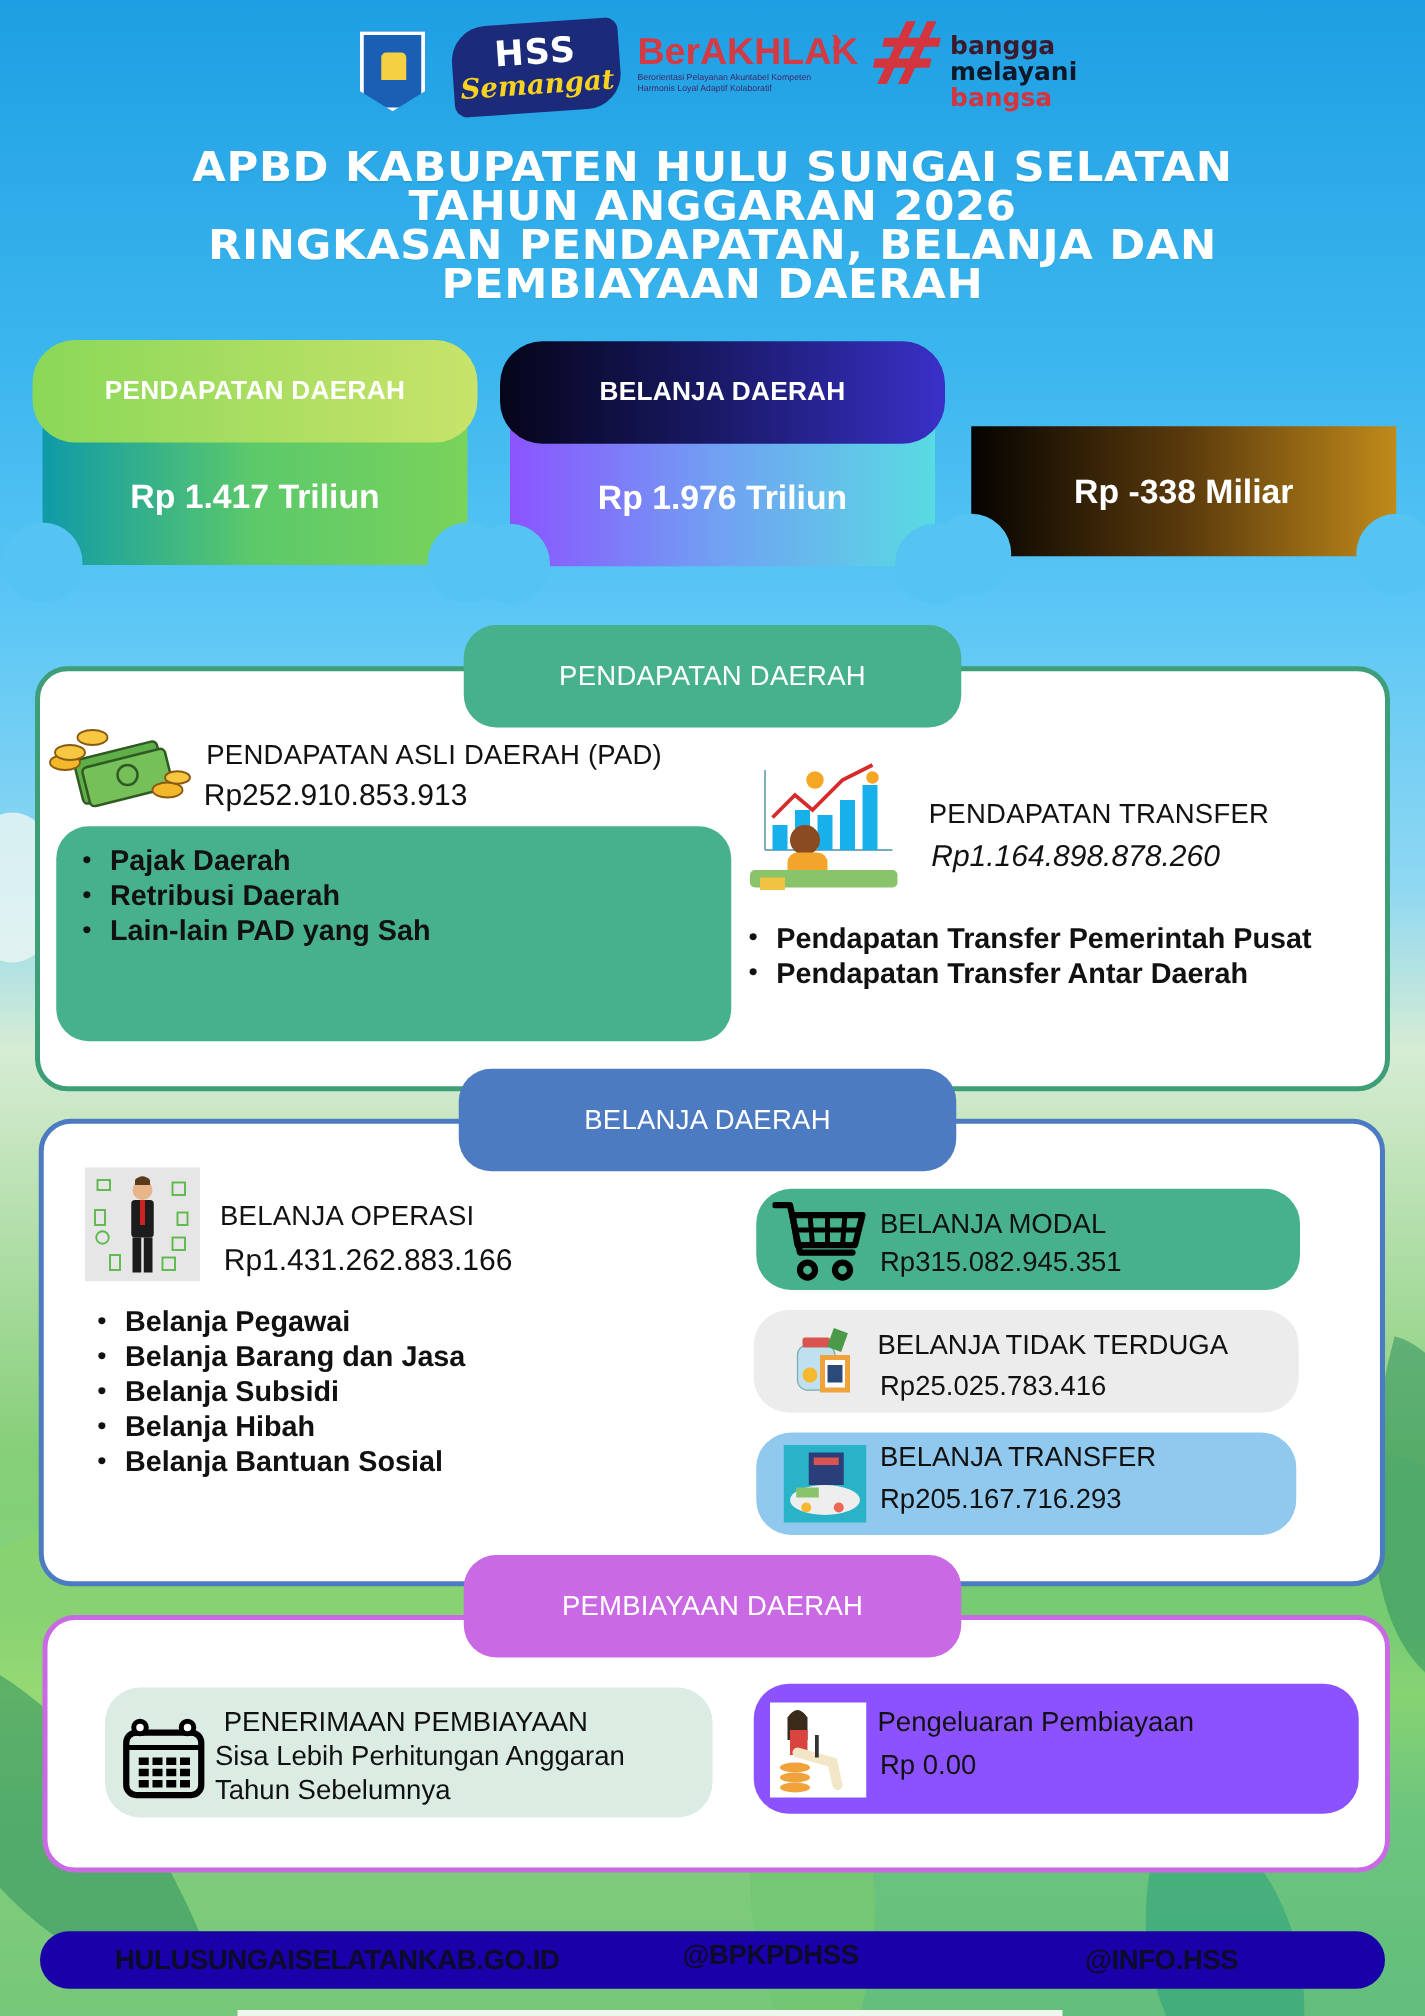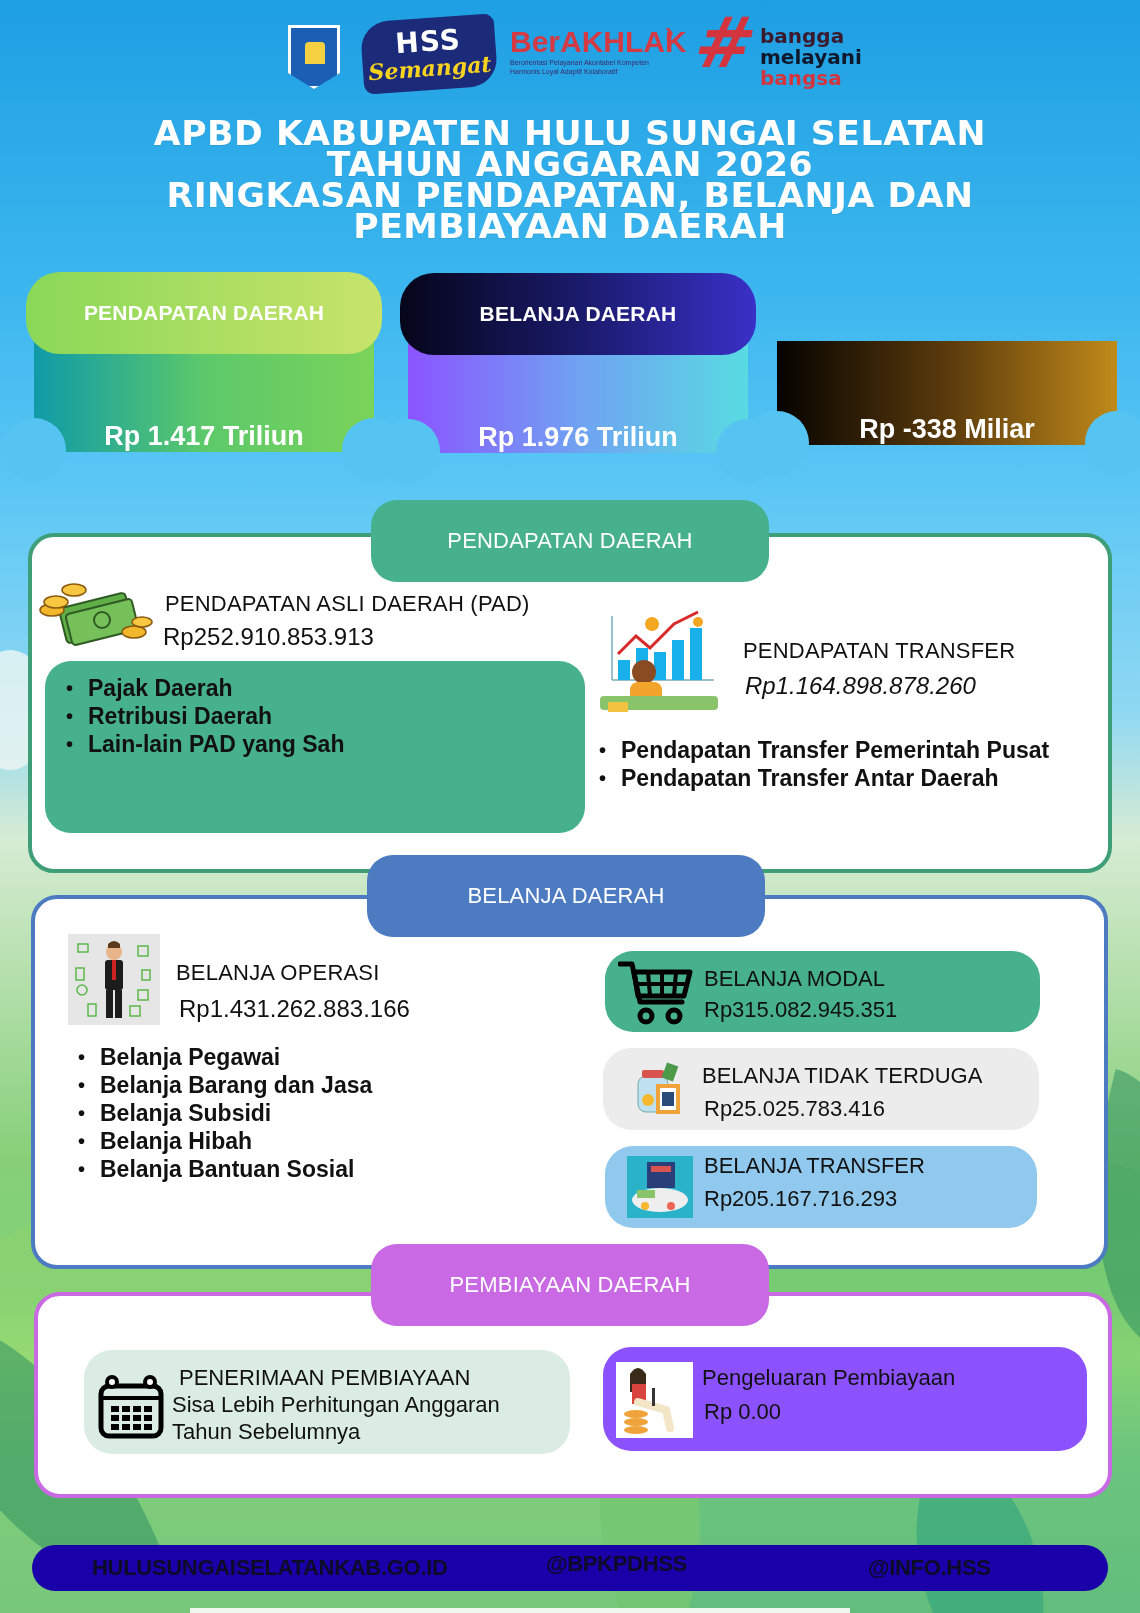--- a/index.html
+++ b/index.html
@@ -56,21 +56,21 @@
   .card { position: absolute; }
   .card-head {
     position: absolute; left: 0; top: 0; height: 82px;
     border-radius: 34px;
     display: flex; align-items: center; justify-content: center;
     color: #fff; font-weight: 700; font-size: 21px; letter-spacing: .2px;
     z-index: 2;
   }
   .card-body {
     position: absolute; height: 110px;
-    display: flex; align-items: flex-end; justify-content: center;
+    display: flex; align-items: center; justify-content: center;
     color: #fff; font-weight: 700; font-size: 27px;
     z-index: 1;
   }
   .card-body::before, .card-body::after {
     content: ""; position: absolute; bottom: -30px; width: 64px; height: 64px;
     border-radius: 50%; background: #55c4f2;
   }
   .card-body::before { left: -32px; }
   .card-body::after { right: -32px; }
 

